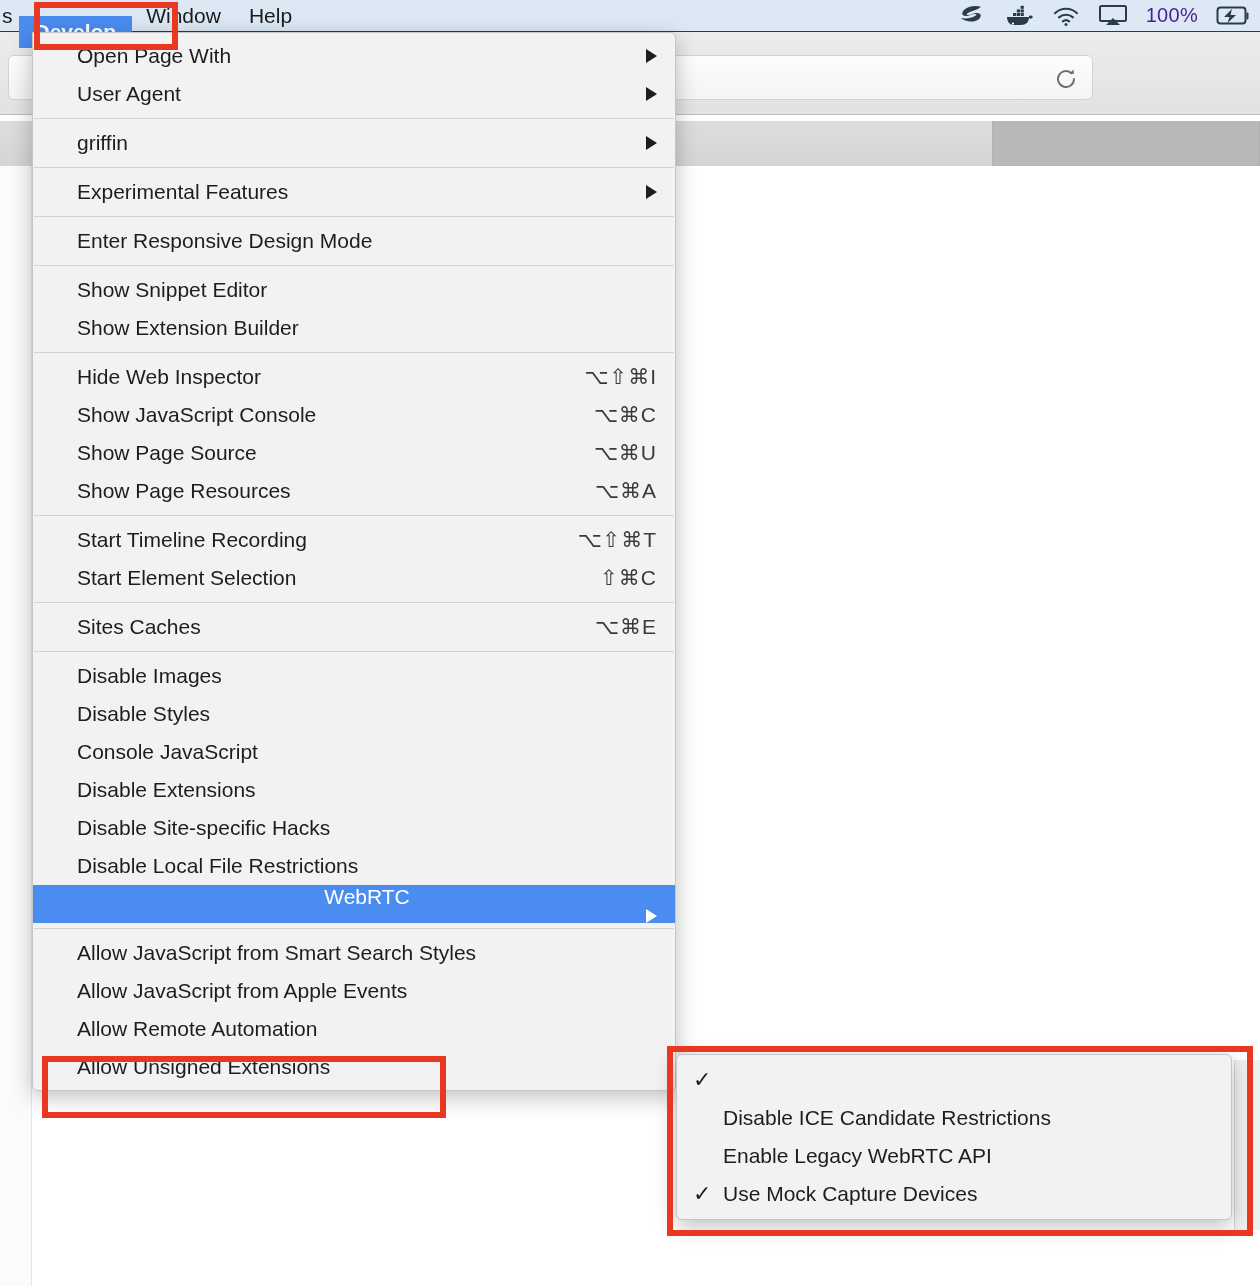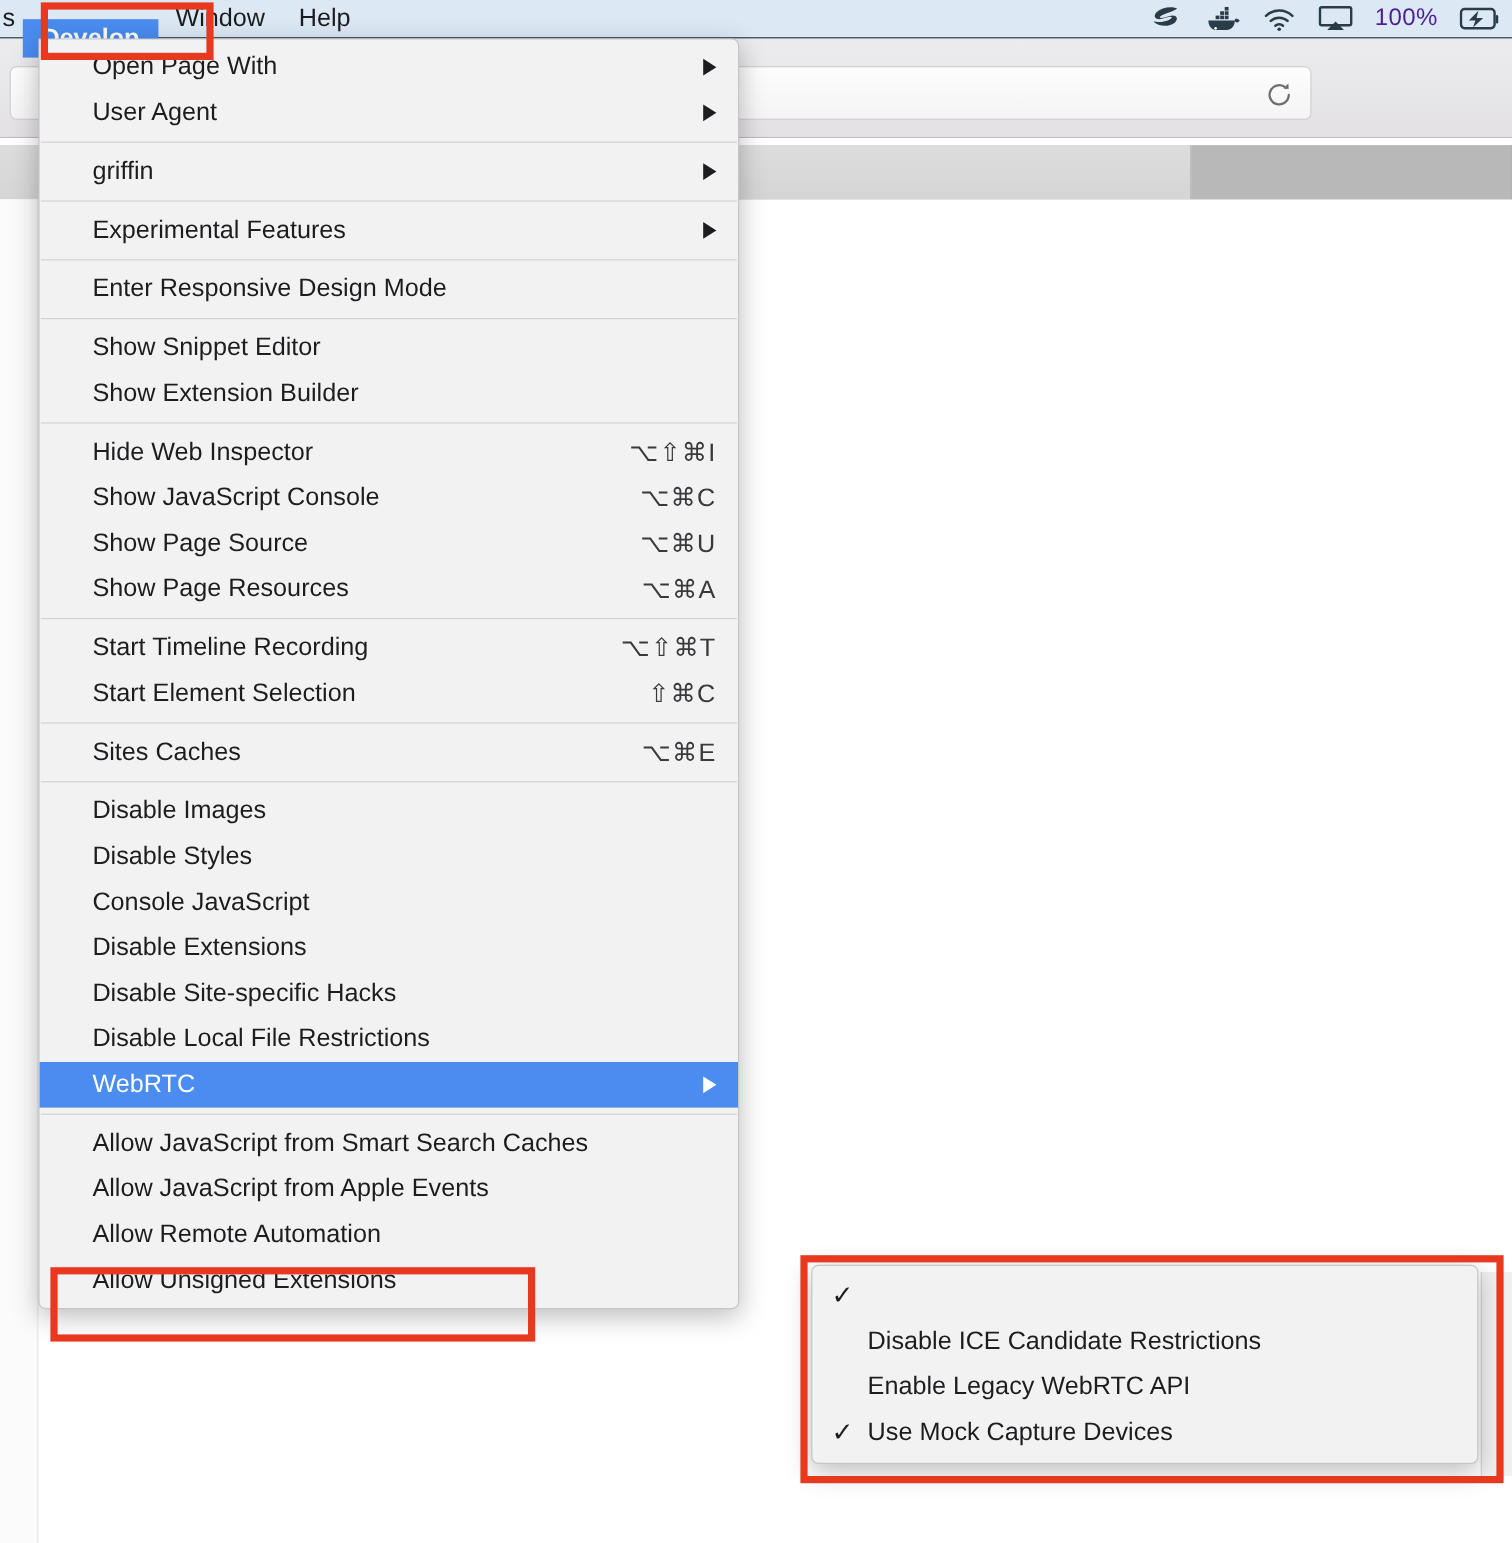--- a/index.html
+++ b/index.html
@@ -43,28 +43,28 @@
   .mb-item.active{ background:#4a8cf0; color:#ffffff; font-weight:bold; padding:0 16px;margin-top:32px; }
   .mb-right{ margin-left:auto; display:flex; align-items:center; gap:18px; padding-right:10px; color:#2a3b49; }
   .tray-ico{ display:flex; align-items:center; justify-content:center; }
   .battery-pct{ font-size:20px; color:#4c1d95; letter-spacing:.3px; }
 
   
   .menu{ position:absolute; background:#f2f2f3;
          border:1px solid #c6c6c8; border-radius:6px;
          box-shadow:0 6px 22px rgba(0,0,0,.26); z-index:50;
          padding:4px 0; }
-  #develop-menu{ left:32px; top:32px; width:584px; border-top-left-radius:0; border-top-right-radius:6px; }
+  #develop-menu{ left:32px; top:32px; width:644px; border-top-left-radius:0; border-top-right-radius:6px; }
   .mrow{ position:relative; height:38px; display:flex; align-items:center;
          padding:0 18px 0 44px; font-size:21px; color:#1d1d1f; white-space:nowrap; }
   .mrow .shortcut{ margin-left:auto; font-size:21px; color:#3a3a3c; letter-spacing:1px; padding-left:30px; }
   .mrow .arrow{ margin-left:auto; width:0; height:0;
                 border-left:11px solid #1d1d1f; border-top:7px solid transparent;
                 border-bottom:7px solid transparent; }
-  .mrow.sel{ background:#4a8cf0; color:#ffffff; }
+  .mrow.sel{ background:#4a8cf0; color:#ffffff;flex-direction:column; }
   .mrow.sel .arrow{ border-left-color:#ffffff; }
   .mrow .check{ position:absolute; left:16px; font-size:22px; color:#1d1d1f; font-weight:bold; }
   .msep{ height:1px; background:#d2d2d4; margin:5px 1px; }
 
   #webrtc-submenu{ left:676px; top:1054px; width:556px; padding:6px 0; }
   #webrtc-submenu .mrow{ padding-left:46px; height:38px; }
 
   
   .redbox{ position:absolute; border:6px solid #e8381f; z-index:60; pointer-events:none; }
   #rb-develop{ left:34px;  top:2px;    width:144px; height:48px; }
@@ -245,21 +245,21 @@
       <span>Disable Local File Restrictions</span>
     </div>
     <div class="mrow sel">
       <span>WebRTC</span>
       <span class="arrow"></span>
     </div>
 
     <div class="msep"></div>
 
     <div class="mrow">
-      <span>Allow JavaScript from Smart Search Caches</span>
+      <span>Allow JavaScript from Smart Search Styles</span>
     </div>
     <div class="mrow">
       <span>Allow JavaScript from Apple Events</span>
     </div>
     <div class="mrow">
       <span>Allow Remote Automation</span>
     </div>
     <div class="mrow">
       <span>Allow Unsigned Extensions</span>
     </div>

